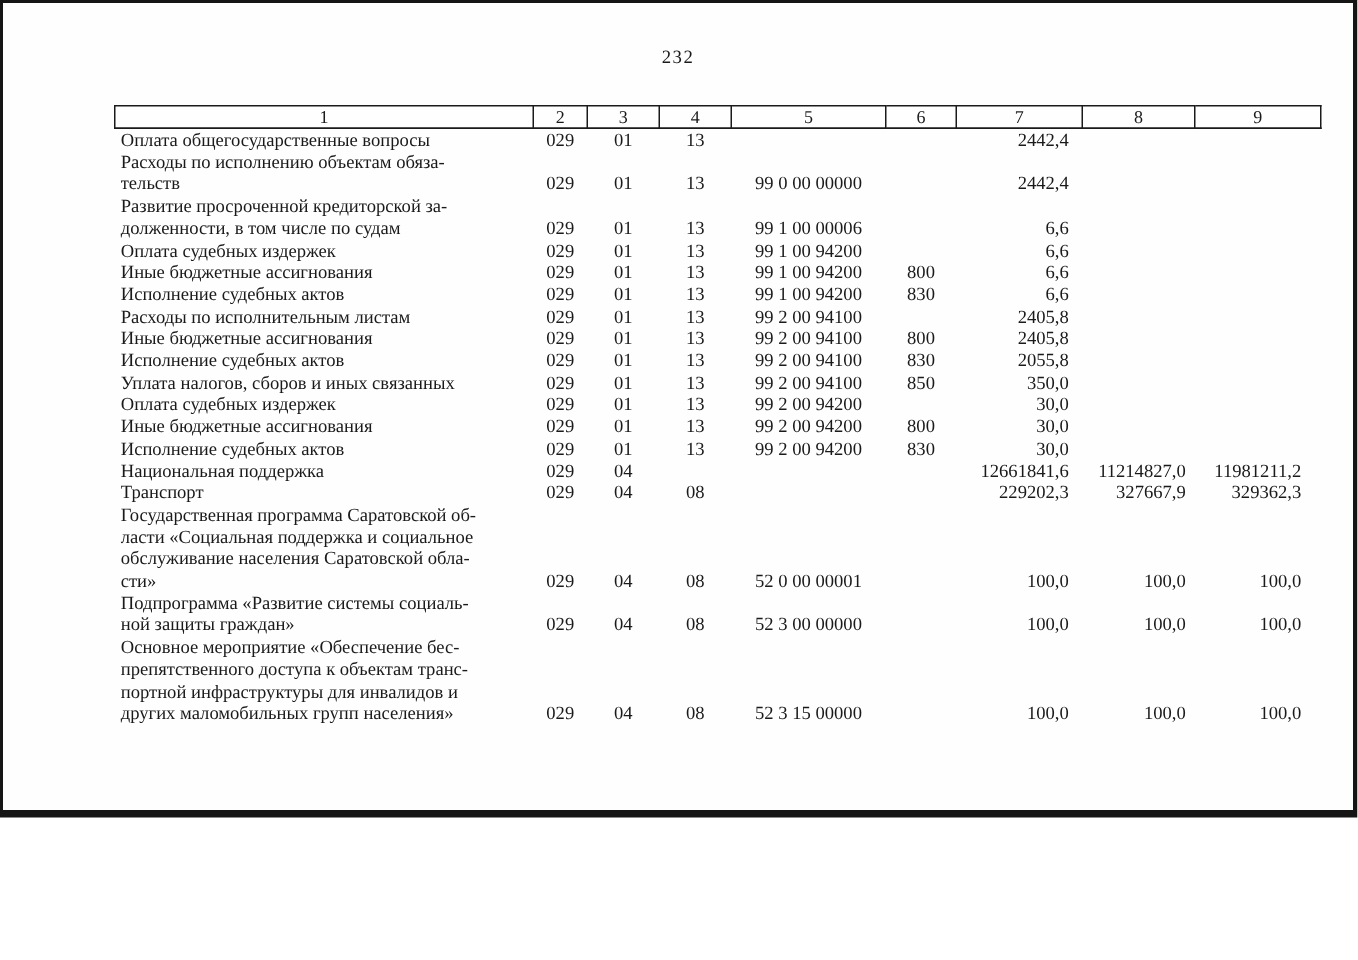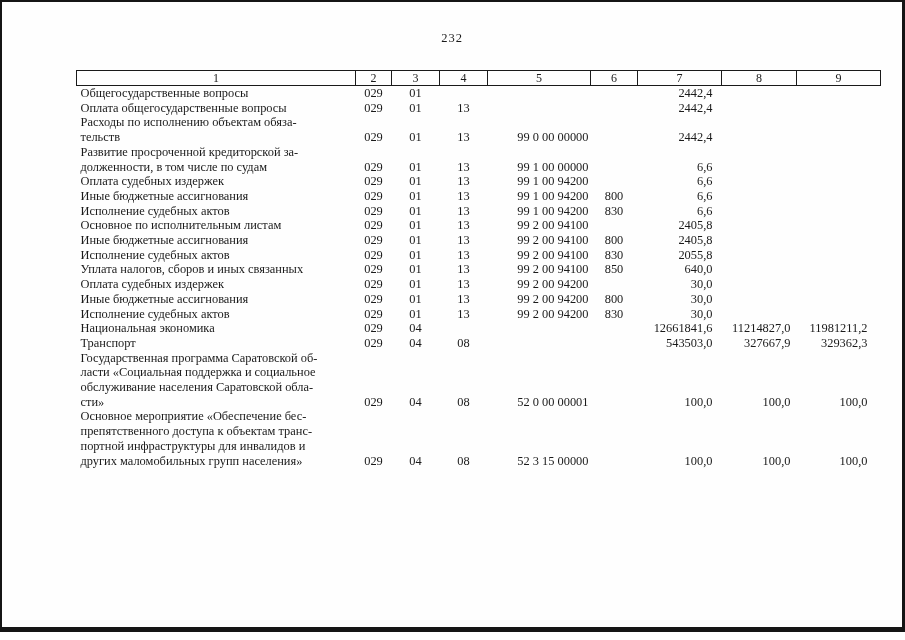--- a/index.html
+++ b/index.html
@@ -4,21 +4,21 @@
 <style>
   * { box-sizing: border-box; }
   html, body { margin: 0; padding: 0; background: #ffffff; }
   body {
     width: 905px; height: 640px;
     font-family: "Liberation Serif", serif;
     color: #1a1a1a;
     overflow: hidden;
   }
   .scan-frame {
-    width: 905px; height: 632px;
+    width: 905px; height: 545px;
     background: #fefefe;
     border-top: 2px solid #151515;
     border-left: 2px solid #151515;
     border-right: 3px solid #151515;
     border-bottom: 5px solid #151515;
     overflow: hidden;
   }
   .page-number {
     margin-top: 29px;
     text-align: center;
@@ -41,21 +41,21 @@
     text-align: center;
   }
   td {
     padding: 0 2px;
     vertical-align: bottom;
     line-height: 14.7px;
     font-size: 12.4px;
   }
   td.c1 { white-space: pre-line; padding-left: 4px; padding-right: 6px; }
   td.c2, td.c3, td.c4, td.c6 { text-align: center; }
-  td.c5 { text-align: right; white-space: nowrap; }
+  td.c5 { text-align: center; white-space: nowrap; }
   td.c7, td.c8, td.c9 { text-align: right; white-space: nowrap; }
   td.c7 { padding-right: 9px; }
   td.c8 { padding-right: 6px; margin-top: 28px; }
   td.c9 { padding-right: 13px; }
 </style>
 </head>
 <body>
 
 <div class="scan-frame">
   <div class="page-number">232</div>
@@ -80,31 +80,20 @@
             <th>4</th>
             <th>5</th>
             <th>6</th>
             <th>7</th>
             <th>8</th>
             <th>9</th>
           </tr>
       </thead>
       <tbody>
           <tr>
-            <td class="c1">Общегосударственные вопросы</td>
-            <td class="c2">029</td>
-            <td class="c3">01</td>
-            <td class="c4"></td>
-            <td class="c5"></td>
-            <td class="c6"></td>
-            <td class="c7">2442,4</td>
-            <td class="c8"></td>
-            <td class="c9"></td>
-          </tr>
-          <tr>
             <td class="c1">Оплата общегосударственные вопросы</td>
             <td class="c2">029</td>
             <td class="c3">01</td>
             <td class="c4">13</td>
             <td class="c5"></td>
             <td class="c6"></td>
             <td class="c7">2442,4</td>
             <td class="c8"></td>
             <td class="c9"></td>
           </tr>
@@ -119,21 +108,21 @@
             <td class="c7">2442,4</td>
             <td class="c8"></td>
             <td class="c9"></td>
           </tr>
           <tr>
             <td class="c1">Развитие просроченной кредиторской за-
 долженности, в том числе по судам</td>
             <td class="c2">029</td>
             <td class="c3">01</td>
             <td class="c4">13</td>
-            <td class="c5">99 1 00 00000</td>
+            <td class="c5">99 1 00 00006</td>
             <td class="c6"></td>
             <td class="c7">6,6</td>
             <td class="c8"></td>
             <td class="c9"></td>
           </tr>
           <tr>
             <td class="c1">Оплата судебных издержек</td>
             <td class="c2">029</td>
             <td class="c3">01</td>
             <td class="c4">13</td>
@@ -159,21 +148,21 @@
             <td class="c2">029</td>
             <td class="c3">01</td>
             <td class="c4">13</td>
             <td class="c5">99 1 00 94200</td>
             <td class="c6">830</td>
             <td class="c7">6,6</td>
             <td class="c8"></td>
             <td class="c9"></td>
           </tr>
           <tr>
-            <td class="c1">Основное по исполнительным листам</td>
+            <td class="c1">Расходы по исполнительным листам</td>
             <td class="c2">029</td>
             <td class="c3">01</td>
             <td class="c4">13</td>
             <td class="c5">99 2 00 94100</td>
             <td class="c6"></td>
             <td class="c7">2405,8</td>
             <td class="c8"></td>
             <td class="c9"></td>
           </tr>
           <tr>
@@ -198,21 +187,21 @@
             <td class="c8"></td>
             <td class="c9"></td>
           </tr>
           <tr>
             <td class="c1">Уплата налогов, сборов и иных связанных</td>
             <td class="c2">029</td>
             <td class="c3">01</td>
             <td class="c4">13</td>
             <td class="c5">99 2 00 94100</td>
             <td class="c6">850</td>
-            <td class="c7">640,0</td>
+            <td class="c7">350,0</td>
             <td class="c8"></td>
             <td class="c9"></td>
           </tr>
           <tr>
             <td class="c1">Оплата судебных издержек</td>
             <td class="c2">029</td>
             <td class="c3">01</td>
             <td class="c4">13</td>
             <td class="c5">99 2 00 94200</td>
             <td class="c6"></td>
@@ -236,50 +225,62 @@
             <td class="c2">029</td>
             <td class="c3">01</td>
             <td class="c4">13</td>
             <td class="c5">99 2 00 94200</td>
             <td class="c6">830</td>
             <td class="c7">30,0</td>
             <td class="c8"></td>
             <td class="c9"></td>
           </tr>
           <tr>
-            <td class="c1">Национальная экономика</td>
+            <td class="c1">Национальная поддержка</td>
             <td class="c2">029</td>
             <td class="c3">04</td>
             <td class="c4"></td>
             <td class="c5"></td>
             <td class="c6"></td>
             <td class="c7">12661841,6</td>
             <td class="c8">11214827,0</td>
             <td class="c9">11981211,2</td>
           </tr>
           <tr>
             <td class="c1">Транспорт</td>
             <td class="c2">029</td>
             <td class="c3">04</td>
             <td class="c4">08</td>
             <td class="c5"></td>
             <td class="c6"></td>
-            <td class="c7">543503,0</td>
+            <td class="c7">229202,3</td>
             <td class="c8">327667,9</td>
             <td class="c9">329362,3</td>
           </tr>
           <tr>
             <td class="c1">Государственная программа Саратовской об-
 ласти «Социальная поддержка и социальное
 обслуживание населения Саратовской обла-
 сти»</td>
             <td class="c2">029</td>
             <td class="c3">04</td>
             <td class="c4">08</td>
             <td class="c5">52 0 00 00001</td>
+            <td class="c6"></td>
+            <td class="c7">100,0</td>
+            <td class="c8">100,0</td>
+            <td class="c9">100,0</td>
+          </tr>
+          <tr>
+            <td class="c1">Подпрограмма «Развитие системы социаль-
+ной защиты граждан»</td>
+            <td class="c2">029</td>
+            <td class="c3">04</td>
+            <td class="c4">08</td>
+            <td class="c5">52 3 00 00000</td>
             <td class="c6"></td>
             <td class="c7">100,0</td>
             <td class="c8">100,0</td>
             <td class="c9">100,0</td>
           </tr>
           <tr>
             <td class="c1">Основное мероприятие «Обеспечение бес-
 препятственного доступа к объектам транс-
 портной инфраструктуры для инвалидов и
 других маломобильных групп населения»</td>

